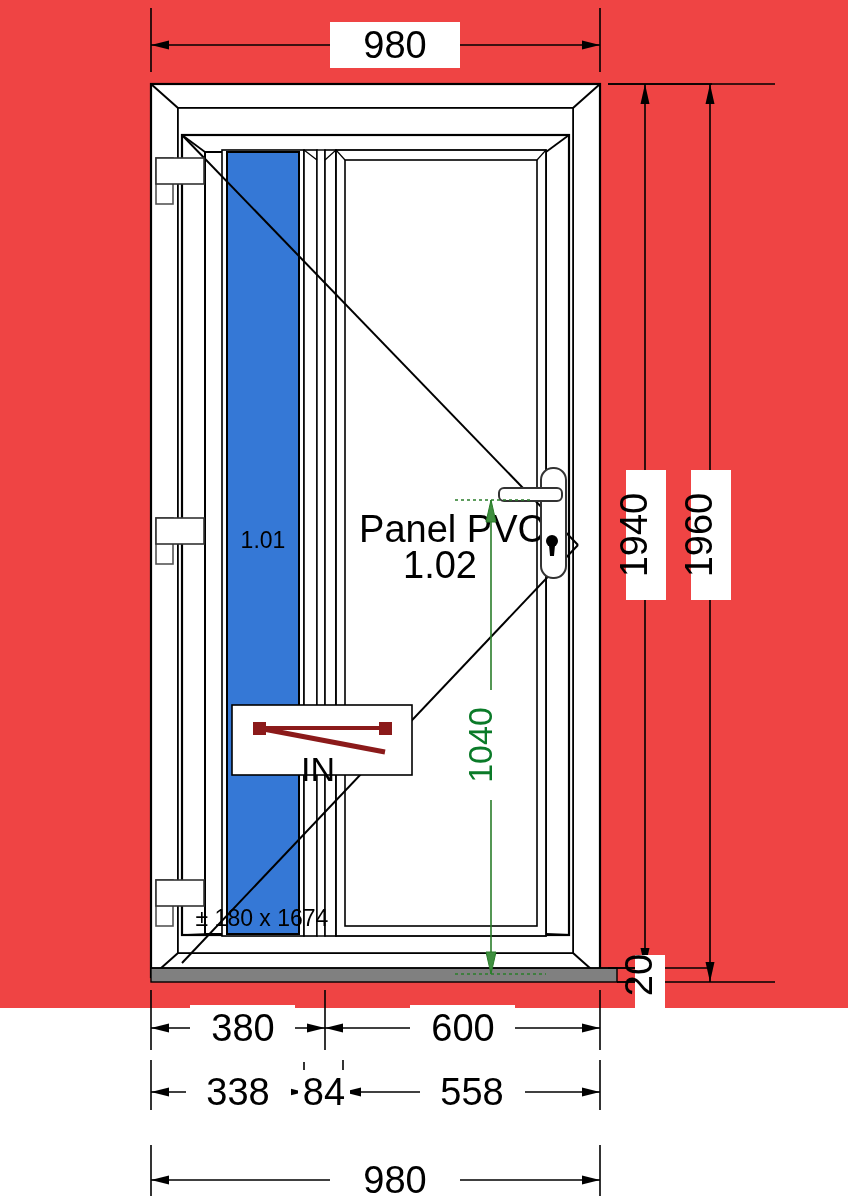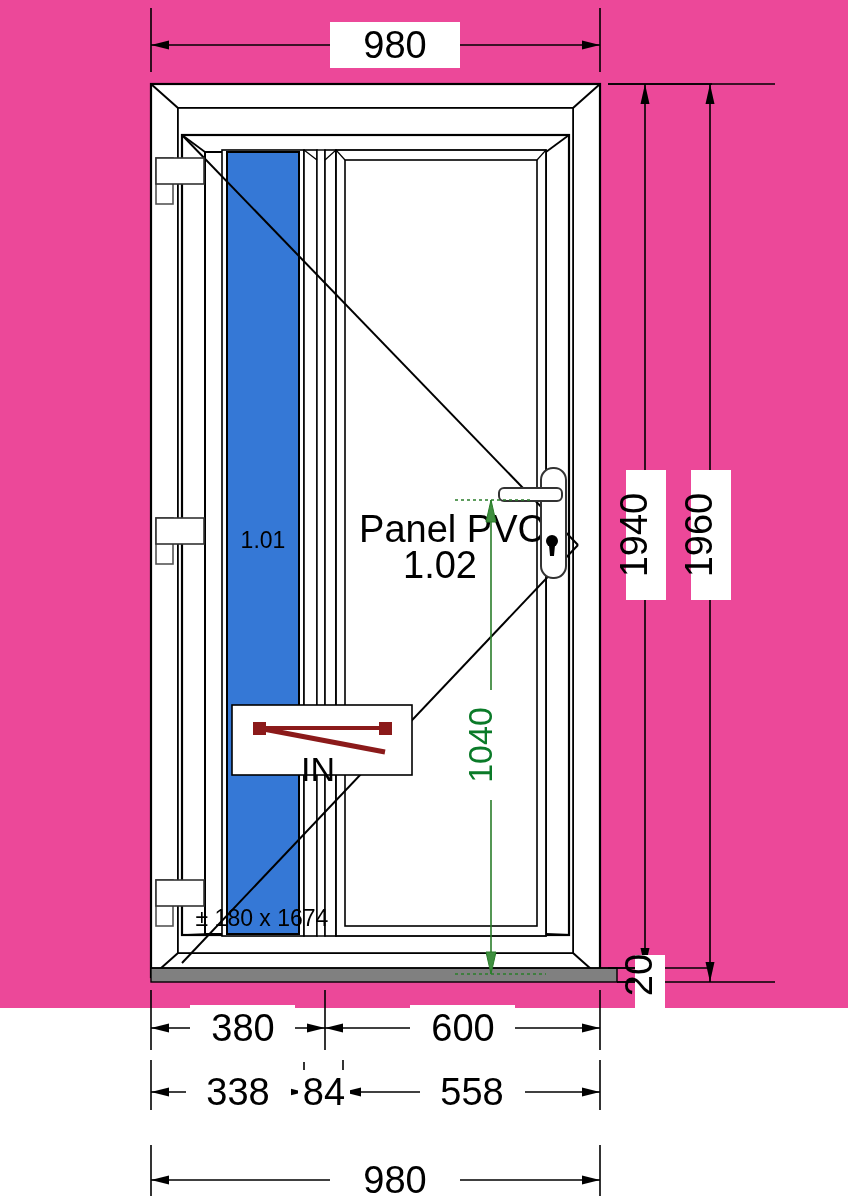--- a/index.html
+++ b/index.html
@@ -1,21 +1,21 @@
 <!DOCTYPE html>
 <html><head>
 <meta charset="utf-8">
 <style>
   html,body{margin:0;padding:0;background:#ffffff;}
   body{
     width:848px;height:1202px;
     font-family:"Liberation Sans", sans-serif;
     overflow:hidden;
   }
-  #stage{position:relative;width:848px;height:1008px;background:#ec4899;}
+  #stage{position:relative;width:848px;height:1008px;background:#ef4444;}
   svg{display:block;}
   text{font-family:"Liberation Sans", sans-serif;fill:#000;}
   .dimtext{font-size:38px;}
   .lbl{font-size:23px;}
   .paneltext{font-size:38px;}
   .intext{font-size:34px;}
   .greentext{font-size:34px;fill:#0a7a28;}
 </style>
 </head>
 <body>

